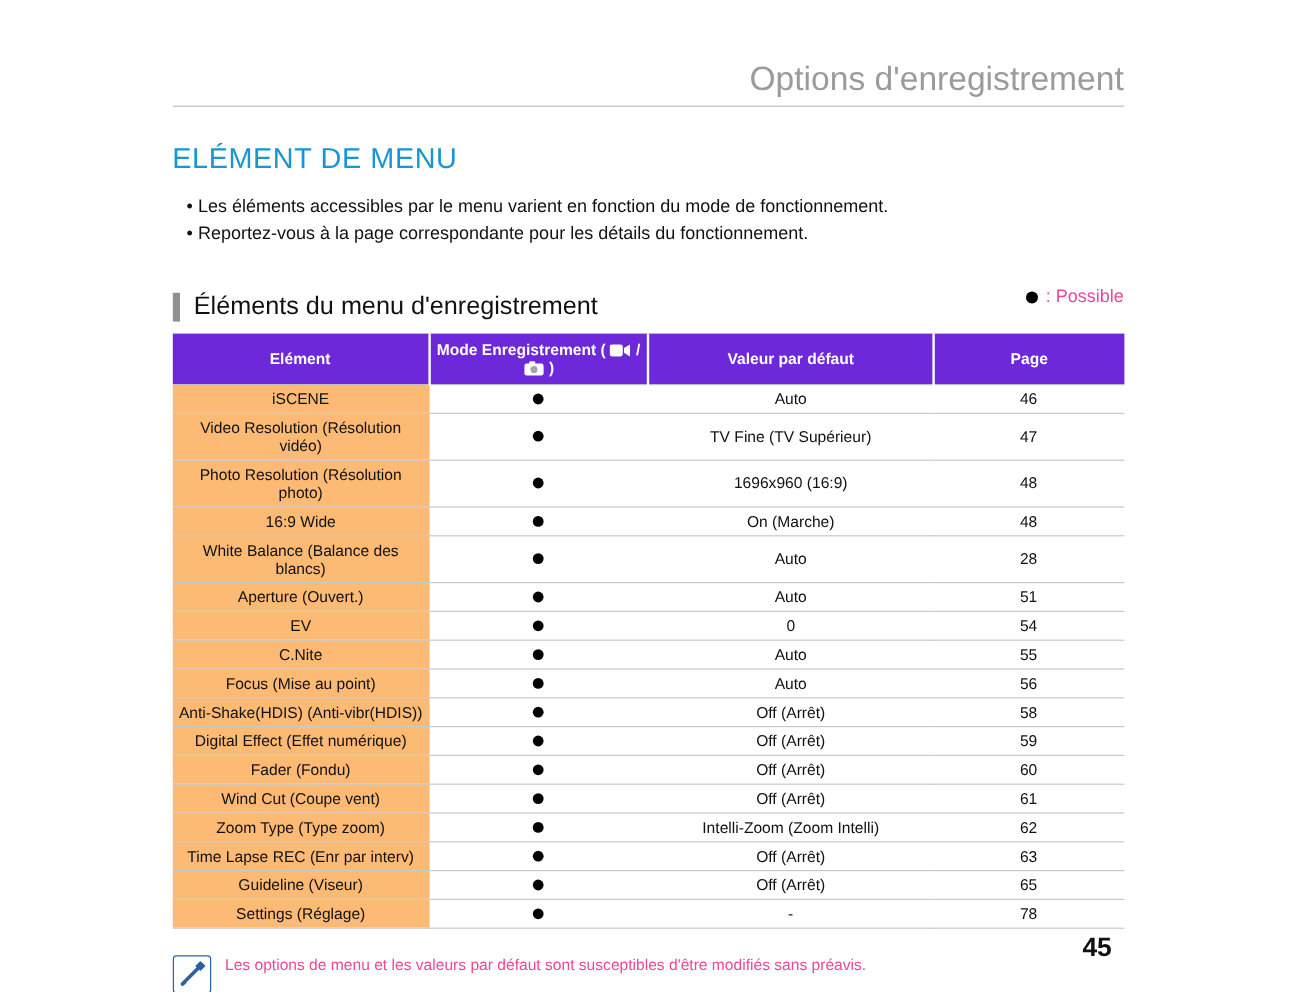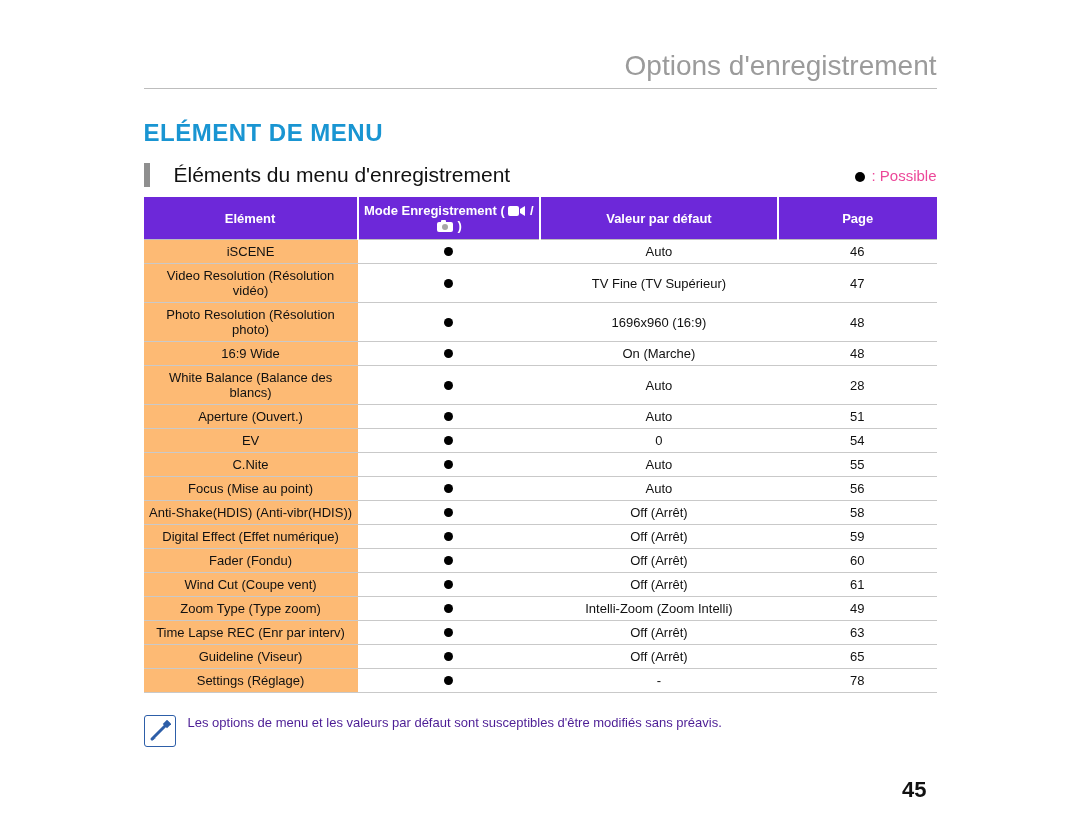--- a/index.html
+++ b/index.html
@@ -1,49 +1,53 @@
 <!DOCTYPE html>
 <html><head>
 <meta charset="utf-8">
 <style>
   html,body{margin:0;padding:0;background:#fff;font-family:Arial,Helvetica,sans-serif;color:#222;}
   .page{width:893px;height:827px;margin:0 auto;position:relative;box-sizing:border-box;padding:50px 50px 0 50px;}
   .breadcrumb{color:#9b9b9b;font-size:28px;text-align:right;padding-bottom:6px;}
   .rule{border:none;border-top:1px solid #bdbdbd;margin:0 0 30px 0;}
-  .h1{color:#1995d2;font-size:24px;letter-spacing:.5px;font-weight:700;margin:0 0 16px 0;}
+  .h1{color:#1995d2;font-size:24px;letter-spacing:.5px;font-weight:400;margin:0 0 16px 0;}
   .bullets{margin:0 0 22px 12px;font-size:15px;line-height:1.35;color:#111;}
   .bullets .row{margin:2px 0;}
   .bullets .row::before{content:"•  ";}
   .subhead-row{display:flex;align-items:center;justify-content:space-between;margin-bottom:10px;}
-  .subhead{border-left:6px solid #8f8f8f;padding-left:24px;font-size:21px;color:#111;}
+  .subhead{border-left:6px solid #8f8f8f;padding-left:12px;font-size:21px;color:#111;margin-top:16px;}
   .legend{color:#ec4899;font-size:15px;}
   .legend .dot{display:inline-block;width:10px;height:10px;border-radius:50%;background:#000;margin-right:6px;vertical-align:middle;}
   table{width:100%;border-collapse:collapse;font-size:13px;}
   thead th{background:#6d28d9;color:#fff;font-weight:bold;padding:6px 4px;border-bottom:1px solid #bdbdbd;border-right:2px solid #fff;}
   thead th:last-child{border-right:none;}
   tbody td{border-bottom:1px solid #c9c9c9;padding:4px 4px;text-align:center;color:#111;}
   tbody td.c1{background:#fdba74;width:27%;}
   tbody td.c2{width:23%;}
   tbody td.c3{width:30%;}
   tbody td.c4{width:20%;}
   .mode-icons svg{vertical-align:-3px;}
   .dot{display:inline-block;width:9px;height:9px;border-radius:50%;background:#000;}
-  .footer-note{margin-top:22px;display:flex;align-items:flex-start;gap:12px;font-size:13px;color:#4c1d95;}
+  .footer-note{margin-top:22px;display:flex;align-items:flex-start;gap:12px;font-size:13px;color:#ec4899;}
   .note-icon{width:30px;height:30px;flex:0 0 30px;border:1px solid #2d5ea8;border-radius:3px;display:flex;align-items:center;justify-content:center;background:#fff;}
   .page-num{position:absolute;right:60px;bottom:24px;font-size:22px;font-weight:bold;color:#111;}
 </style>
 </head>
 <body>
 
 <div class="page">
   <div class="breadcrumb">Options d'enregistrement</div>
   <hr class="rule">
 
   <h1 class="h1">ELÉMENT DE MENU</h1>
 
+  <div class="bullets">
+    <div class="row">Les éléments accessibles par le menu varient en fonction du mode de fonctionnement.</div>
+    <div class="row">Reportez-vous à la page correspondante pour les détails du fonctionnement.</div>
+  </div>
 
   <div class="subhead-row">
     <div class="subhead">Éléments du menu d'enregistrement</div>
     <div class="legend">
       <span class="dot"></span><span>: Possible</span>
     </div>
   </div>
 
   <table>
     <thead>
@@ -147,21 +151,21 @@
         <tr>
           <td class="c1">Wind Cut (Coupe vent)</td>
           <td class="c2"><span class="dot"></span></td>
           <td class="c3">Off (Arrêt)</td>
           <td class="c4">61</td>
         </tr>
         <tr>
           <td class="c1">Zoom Type (Type zoom)</td>
           <td class="c2"><span class="dot"></span></td>
           <td class="c3">Intelli-Zoom (Zoom Intelli)</td>
-          <td class="c4">49</td>
+          <td class="c4">62</td>
         </tr>
         <tr>
           <td class="c1">Time Lapse REC (Enr par interv)</td>
           <td class="c2"><span class="dot"></span></td>
           <td class="c3">Off (Arrêt)</td>
           <td class="c4">63</td>
         </tr>
         <tr>
           <td class="c1">Guideline (Viseur)</td>
           <td class="c2"><span class="dot"></span></td>

